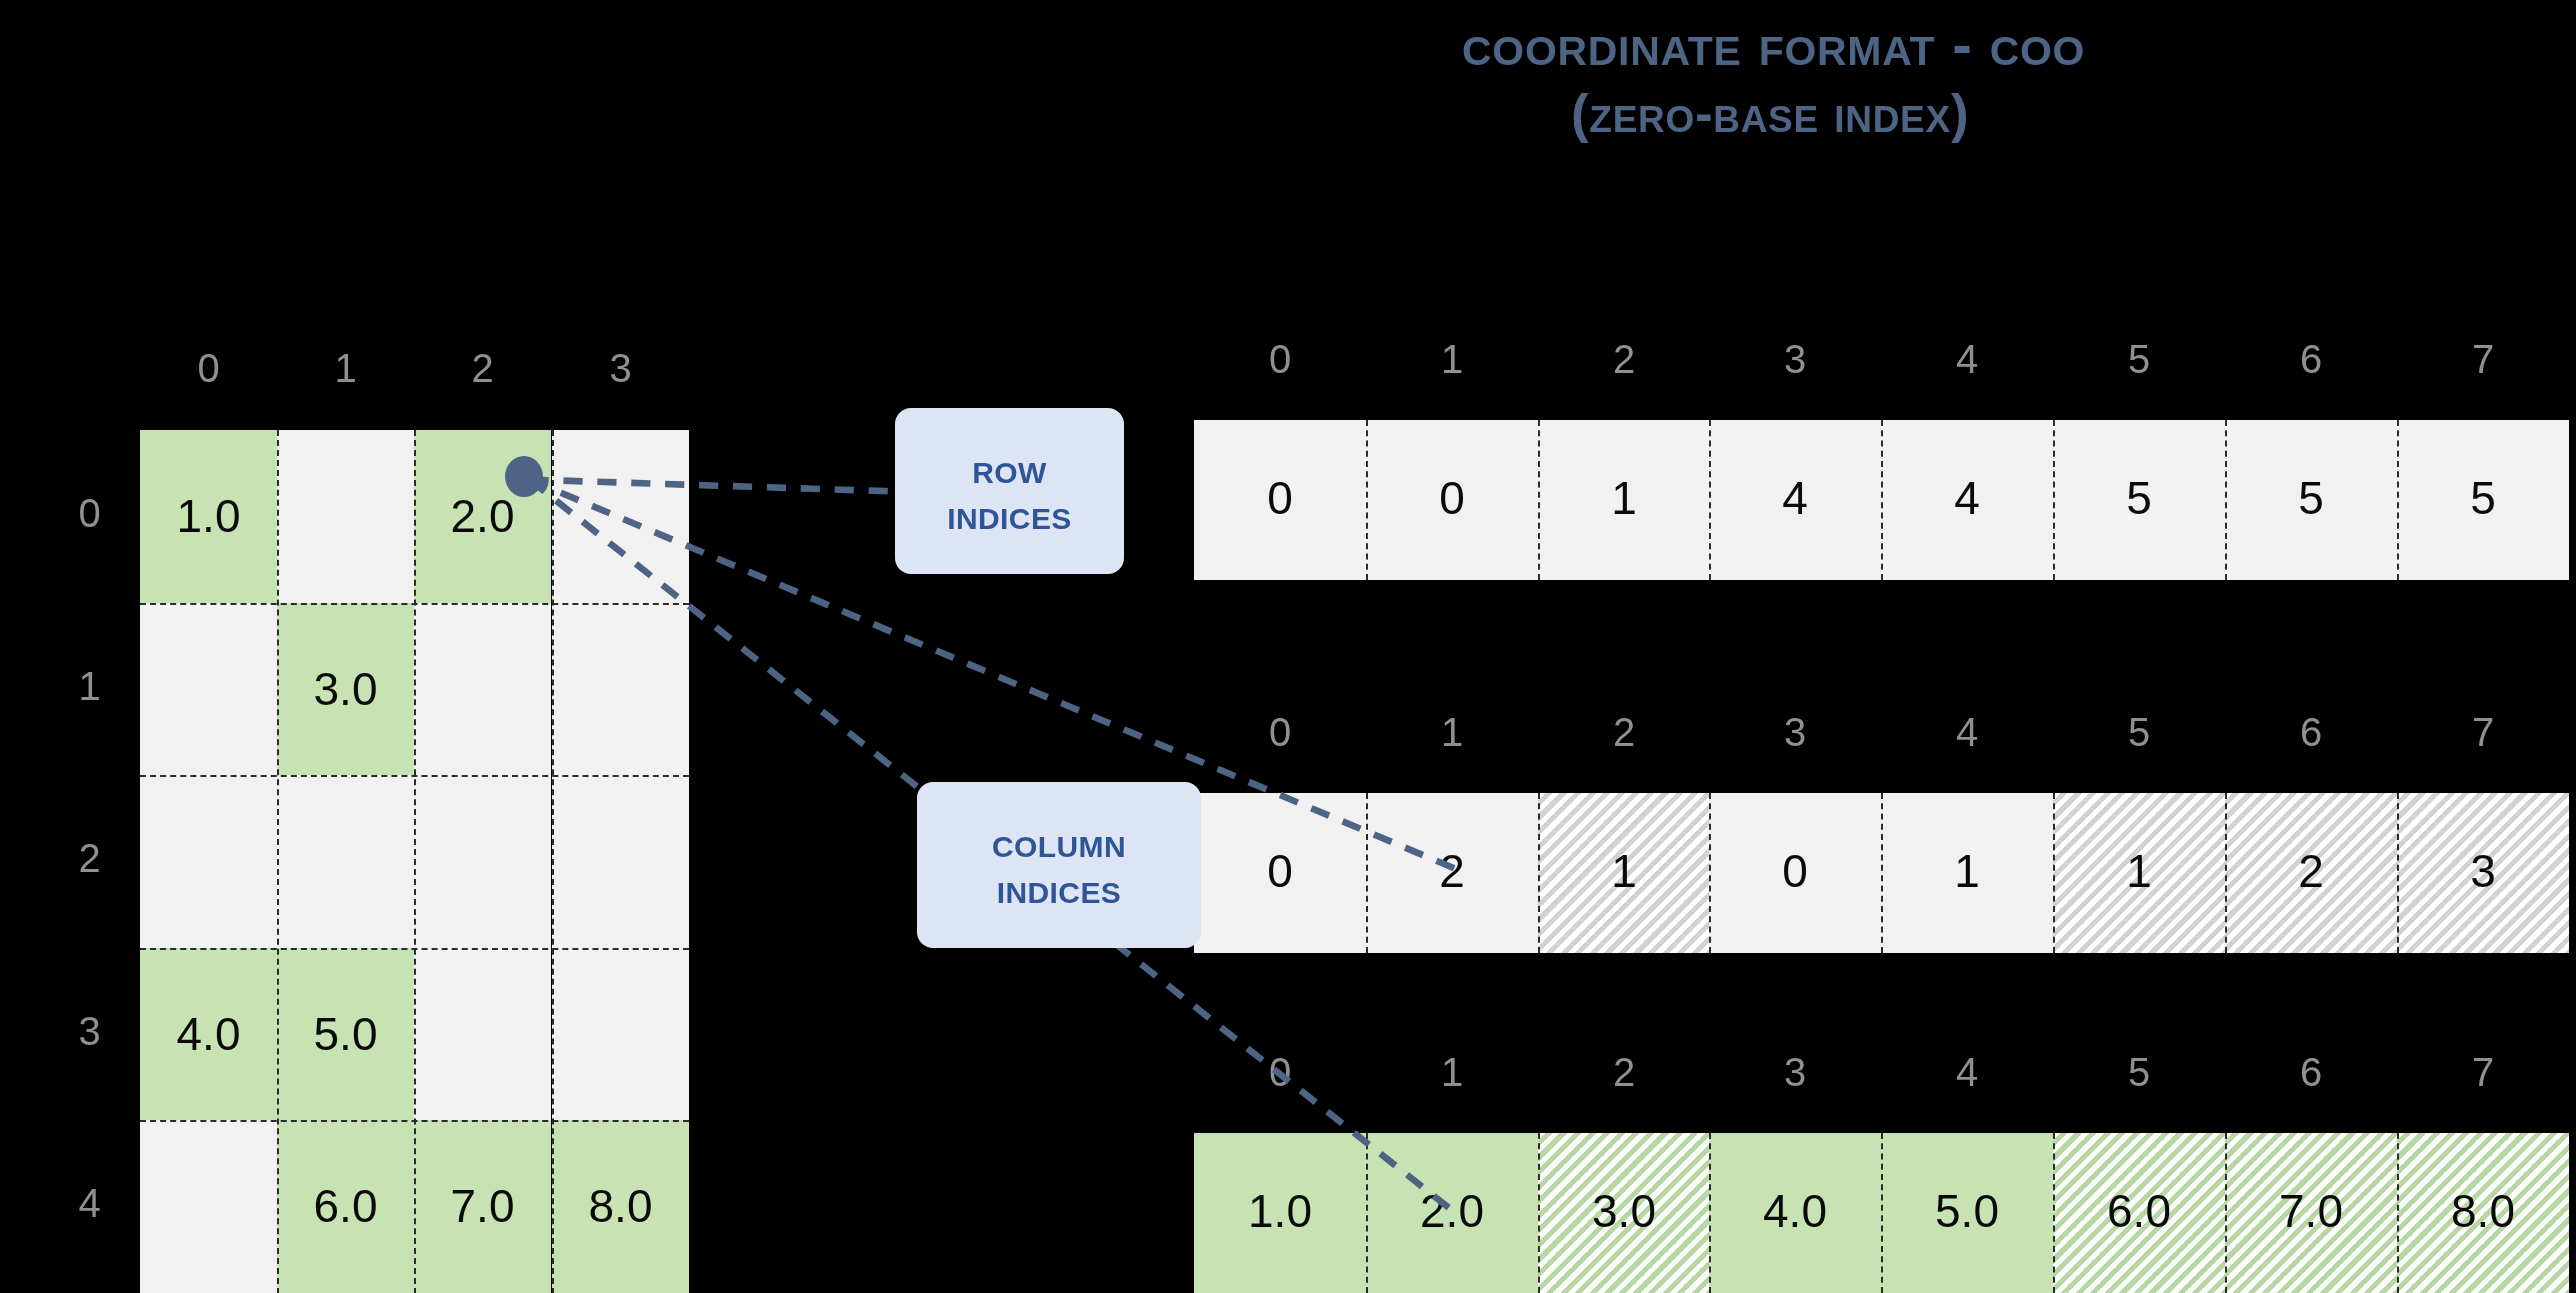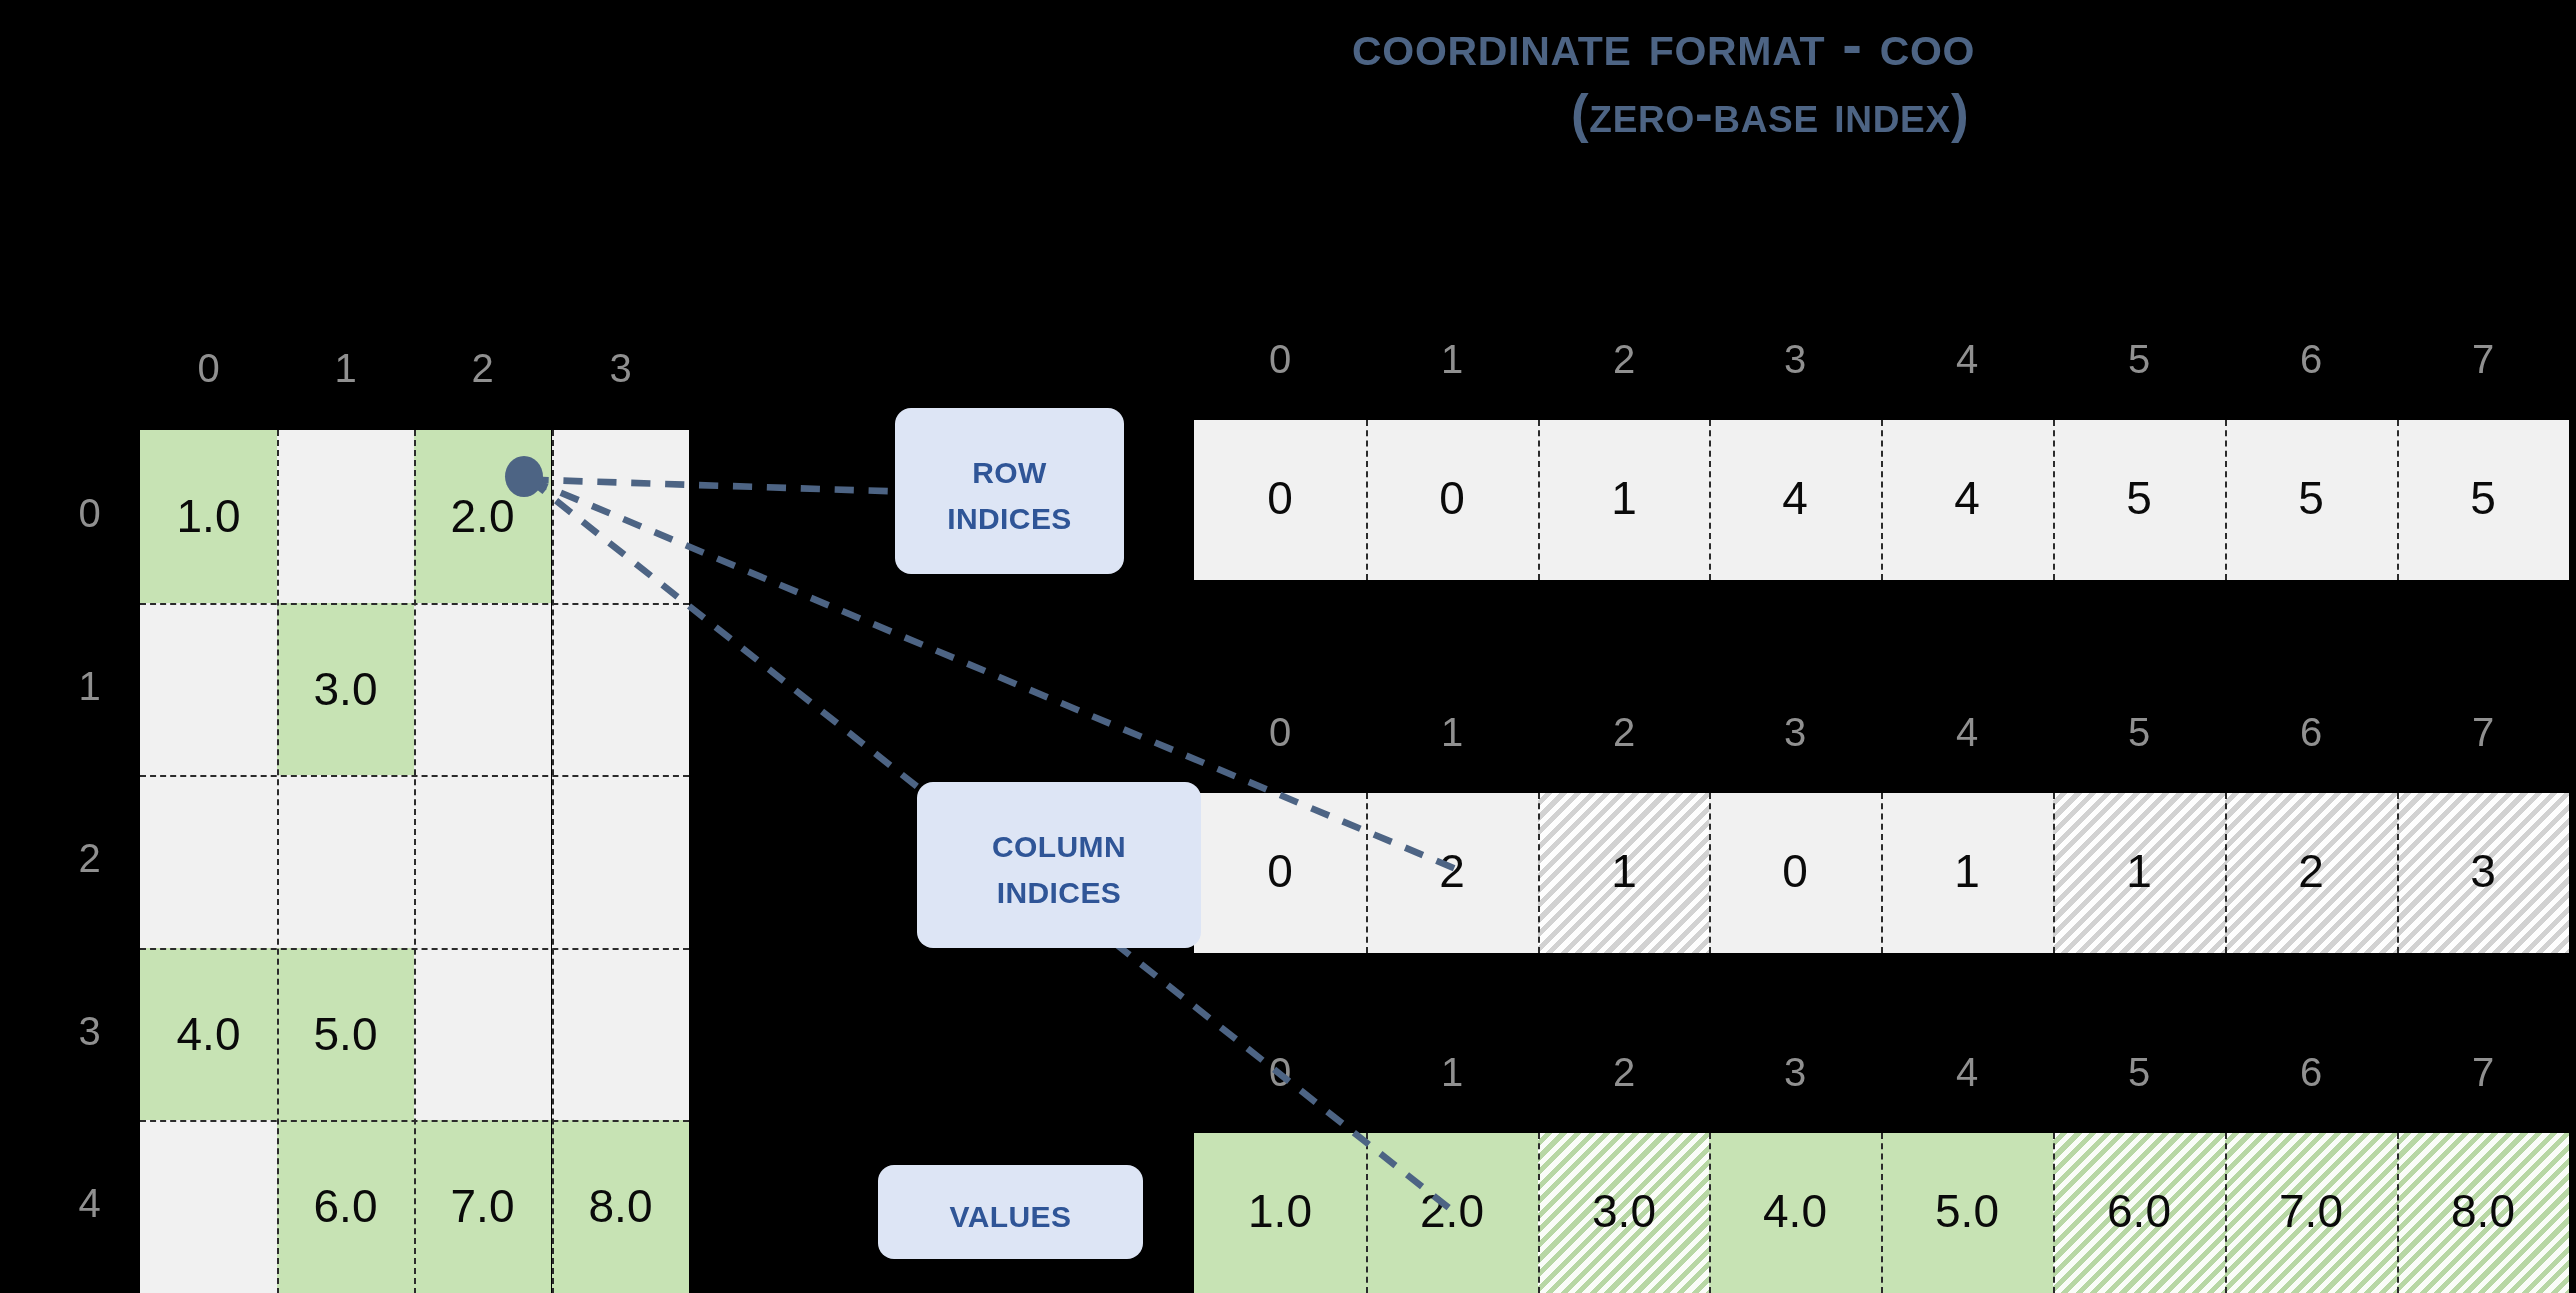--- a/index.html
+++ b/index.html
@@ -9,21 +9,21 @@
   }
   .stage{position:absolute;inset:0;}
 
   
   .title{
     position:absolute;color:#4d6484;font-weight:bold;
     font-variant:small-caps;text-transform:lowercase;
     letter-spacing:0.7px;white-space:nowrap;line-height:1.02;
   }
   #dense-title{left:155px;top:102px;font-size:53px;}
-  #coo-title{left:1352px;top:14.7px;font-size:59px;}
+  #coo-title{left:1462px;top:14.7px;font-size:59px;}
   #coo-sub{left:1571px;top:87px;font-size:53px;}
 
   
   #matrix{
     position:absolute;left:140px;top:430px;width:549px;height:864px;
   }
   .mx-col-hdr{
     position:absolute;top:-84px;width:137px;text-align:center;
     color:#909090;font-size:40px;
   }
@@ -195,23 +195,20 @@
     </g>
   </svg>
 
   <div class="pill" id="pill-row">
     <span>Row</span>
     <span>Indices</span>
   </div>
   <div class="pill" id="pill-col">
     <span>Column</span>
     <span>Indices</span>
-  </div>
-  <div class="pill" id="pill-val">
-    <span>Values</span>
   </div>
 
   <div class="arr band-grey" id="arr-rows">
       <div class="hdr" style="left: 0px;">0</div>
       <div class="hdr" style="left: 172px;">1</div>
       <div class="hdr" style="left: 344px;">2</div>
       <div class="hdr" style="left: 515px;">3</div>
       <div class="hdr" style="left: 687px;">4</div>
       <div class="hdr" style="left: 859px;">5</div>
       <div class="hdr" style="left: 1031px;">6</div>

